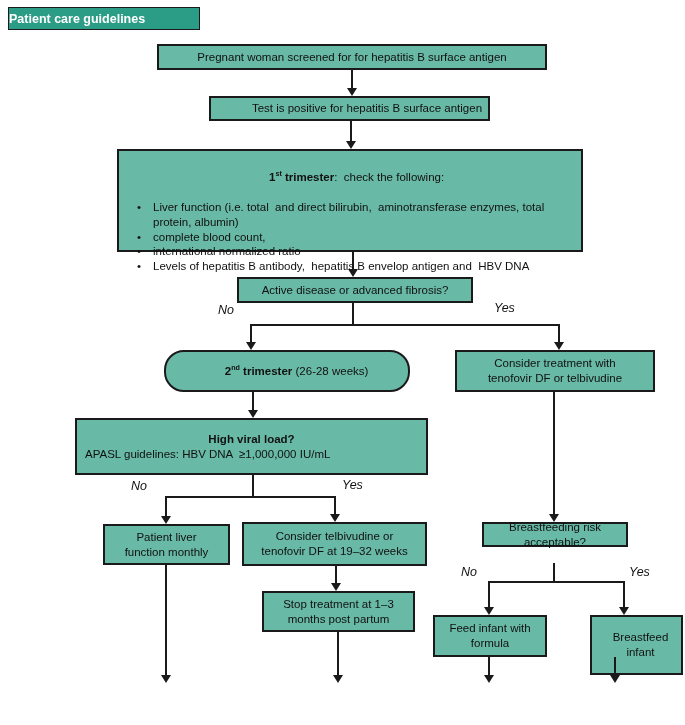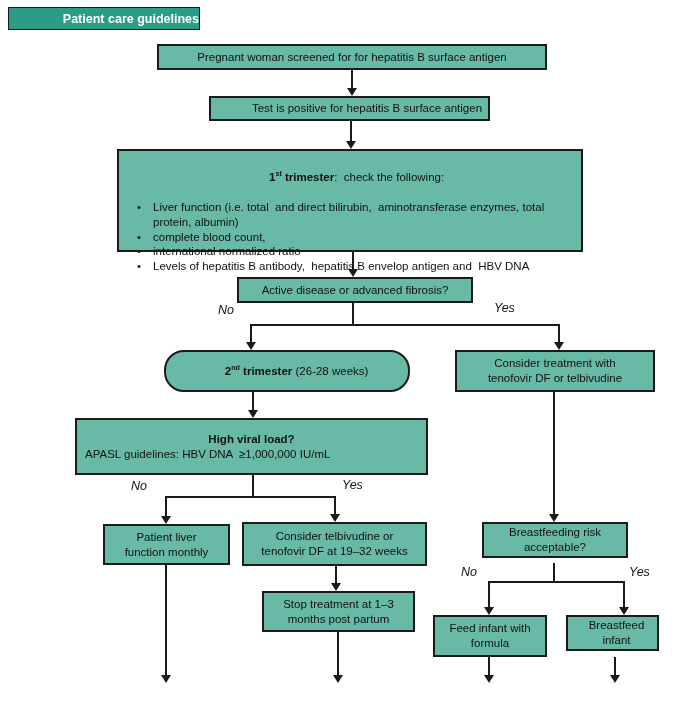--- a/index.html
+++ b/index.html
@@ -12,21 +12,21 @@
     position:absolute; box-sizing:border-box;
     background:var(--node_fill,#68b9a6); border:2px solid var(--border,#1a1a1a);
     display:flex; align-items:center; justify-content:center;
     text-align:center; font-size:11.5px; line-height:1.28;
     white-space:pre-wrap; padding:1px 4px;
   }
   .title-box {
     position:absolute; left:8px; top:7px; width:192px; height:23px; box-sizing:border-box;
     background:var(--header_fill,#2b9c86); border:1.5px solid var(--border,#1a1a1a);
     color:#ffffff; font-weight:bold; font-size:12.5px;
-    display:flex; align-items:center; justify-content:flex-end;
+    display:flex; align-items:center; justify-content:flex-start;
   }
   .col { flex-direction:column; }
   .tri-box { align-items:stretch; justify-content:flex-start; text-align:left; padding:4px 10px 2px 4px; }
   .tri-title { text-align:center; margin-bottom:1px; }
   .bullet-row { display:flex; }
   .bullet-glyph { flex:none; width:16px; margin-left:14px; }
   .bullet-text { flex:1; padding-right:4px; }
   .hvl-box { align-items:stretch; justify-content:center; text-align:left; padding:2px 8px; }
   .hvl-title { text-align:center; font-weight:bold; }
   b.seg { font-weight:bold; }
@@ -107,31 +107,31 @@
   <div class="node" style="left:242px; top:522px; width:185px; height:44px;">
     <span>Consider telbivudine or
 tenofovir DF at 19–32 weeks</span>
   </div>
 
   <div class="node" style="left:262px; top:591px; width:153px; height:41px;">
     <span>Stop treatment at 1–3
 months post partum</span>
   </div>
 
-  <div class="node" style="left:482px; top:522px; width:146px; height:36px;">
+  <div class="node" style="left:482px; top:522px; width:146px; height:25px;">
     <span>Breastfeeding risk
 acceptable?</span>
   </div>
 
   <div class="node" style="left:433px; top:615px; width:114px; height:42px;">
     <span>Feed infant with
 formula</span>
   </div>
 
-  <div class="node" style="left:566px; top:615px; width:93px; height:36px;padding-left:12px;">
+  <div class="node" style="left:590px; top:615px; width:93px; height:60px;padding-left:12px;">
     <span>Breastfeed
 infant</span>
   </div>
 
 
   <div class="vl" style="left:351px; top:70px;  height:19px;"></div>
   <div class="ah" style="left:347px; top:88px;"></div>
 
   <div class="vl" style="left:350px; top:121px; height:20px;"></div>
   <div class="ah" style="left:346px; top:141px;"></div>

